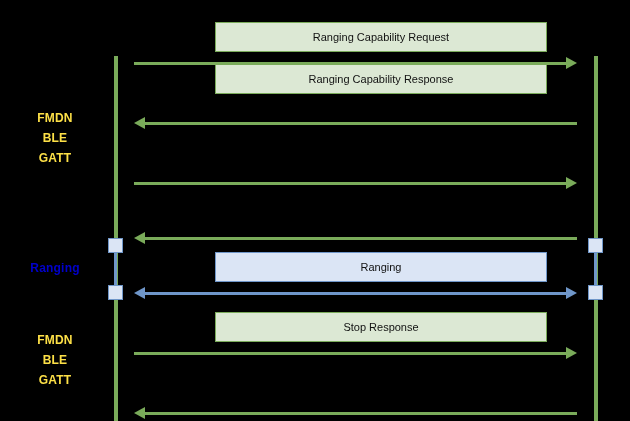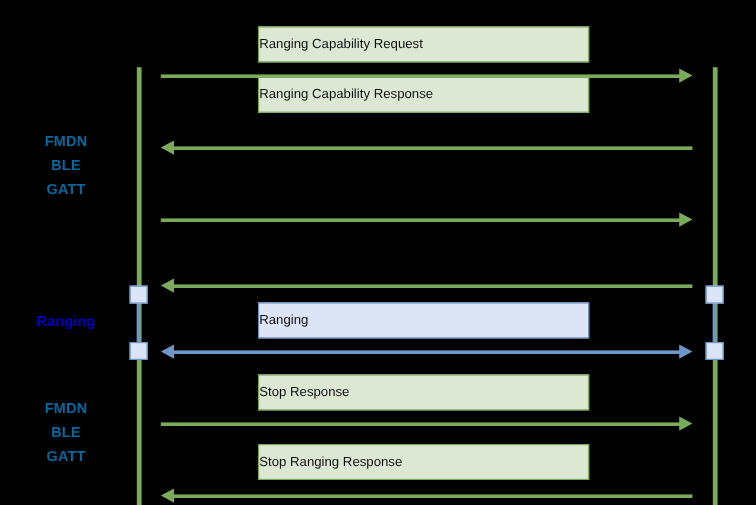--- a/index.html
+++ b/index.html
@@ -29,32 +29,33 @@
   .phase-label {
     position: absolute;
     left: 0;
     width: 110px;
     text-align: center;
     font-weight: bold;
     font-size: 12px;
     line-height: 20px;
     letter-spacing: 0.2px;
   }
-  .phase-label.green { color: #0369a1; }
+  .phase-label.green { color: #fde047; }
   .phase-label.blue  { color: #0000cc; }
 
   
   .msg-box {
     position: absolute;
     left: 215px;
-    width: 276px;
+    width: 332px;
     height: 30px;
     box-sizing: border-box;
     display: flex;
     align-items: center;
+    justify-content: center;
     font-size: 11px;
     color: #111111;
     white-space: nowrap;
   }
   .msg-box.green {
     background: #dce8d4;
     border: 1px solid #7aab5a;
   }
   .msg-box.blue {
     background: #dbe5f5;
@@ -171,21 +172,18 @@
   </div>
 
   <div class="msg-box green" style="top:312px">
     <span>Stop Response</span>
   </div>
   <div class="arrow green" style="left:134px; top:346px; width:443px">
     <div class="shaft" style="left:0; right:10px;"></div>
     <div class="head right" style="right:0"></div>
   </div>
 
-  <div class="msg-box green" style="top:370px">
-    <span>Stop Ranging Response</span>
-  </div>
   <div class="arrow green" style="left:134px; top:406px; width:443px">
     <div class="shaft" style="left:10px; right:0;"></div>
     <div class="head left" style="left:0"></div>
   </div>
 
 </div>
 
 </body></html>

